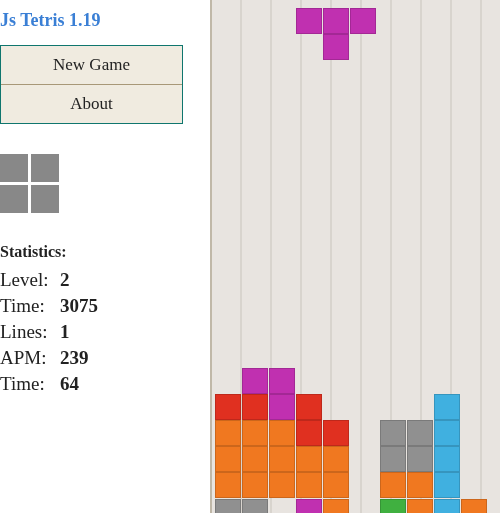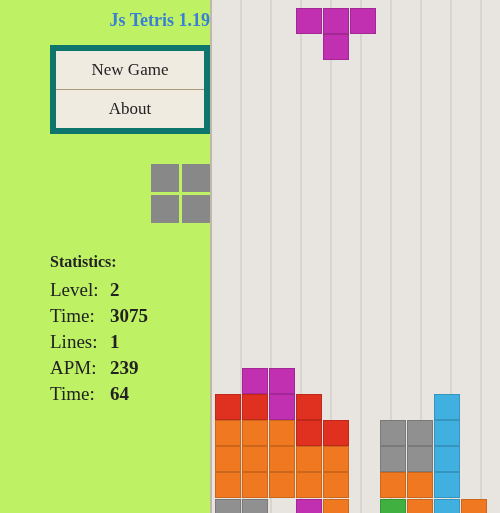--- a/index.html
+++ b/index.html
@@ -9,38 +9,38 @@
       overflow: hidden;
       display: flex;
       background: #e8e0d0;
       font-family: Georgia, serif;
     }
 
     
     #left-panel {
       width: 210px;
       min-width: 210px;
-      background: #bef264;
+      background: #ffffff;
       display: flex;
       flex-direction: column;
-      align-items: flex-end;
+      align-items: flex-start;
       padding: 10px 0;
     }
 
     #app-title {
       color: #3a7fd5;
       font-size: 18px;
       font-weight: bold;
       margin-bottom: 14px;
       text-align: center;
     }
 
     #menu-box {
-      border: 6px solid #0f766e;
-      width: 160px;
+      border: 1px solid #0f766e;
+      width: 183px;
       background: #f0ebe0;
     }
 
     .menu-item {
       border-bottom: 1px solid #a89878;
       padding: 9px 0;
       text-align: center;
       font-size: 17px;
       cursor: pointer;
       color: #222;

